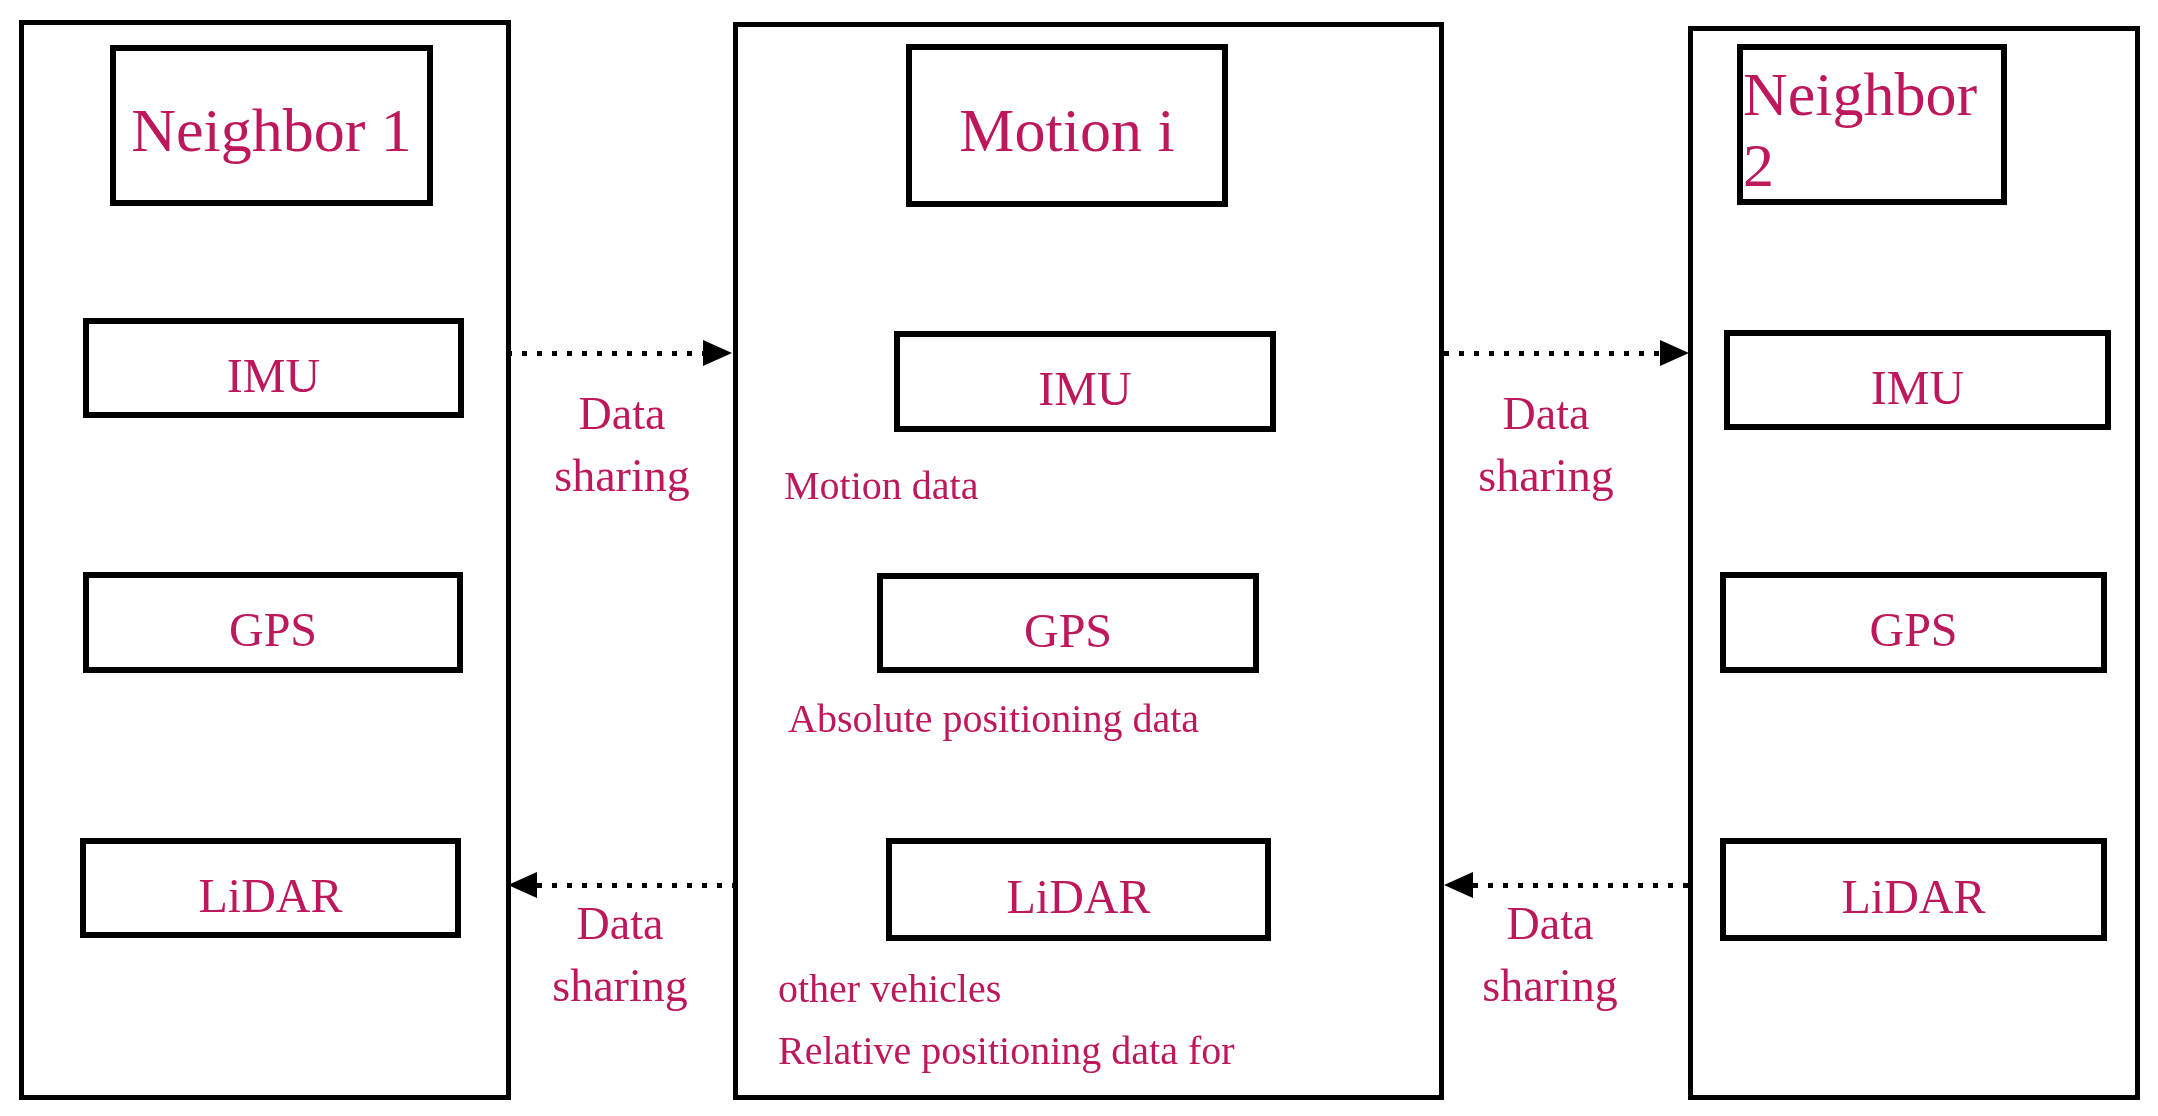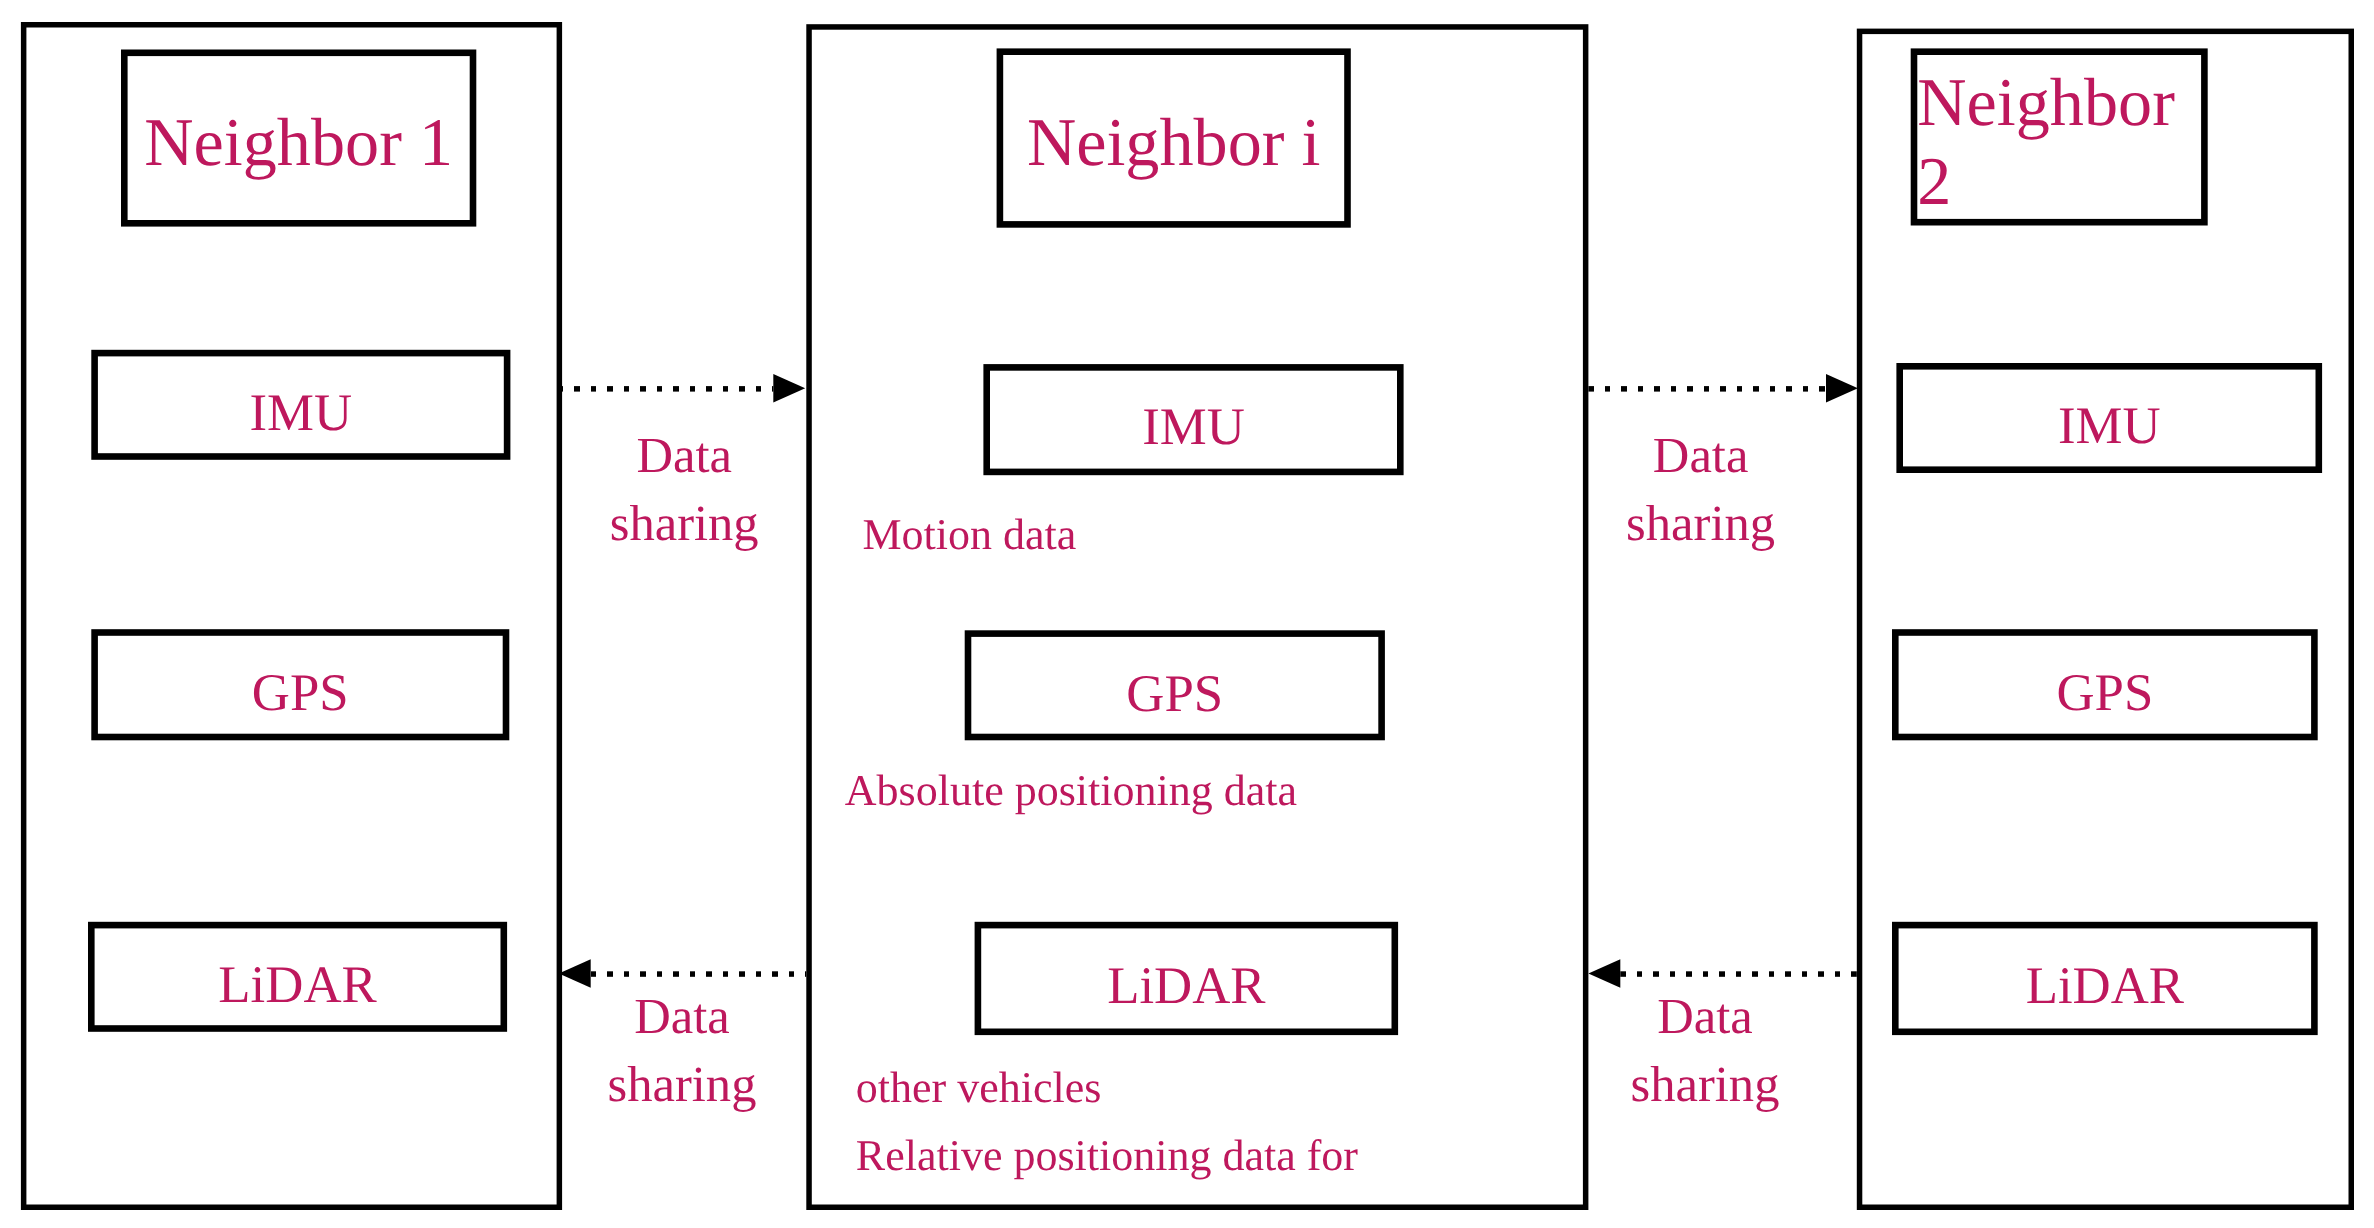--- a/index.html
+++ b/index.html
@@ -52,34 +52,34 @@
     <span>GPS</span>
   </div>
 
   <div class="abs sbox" style="left:80px;top:838px;width:381px;height:100px;">
     <span>LiDAR</span>
   </div>
 
   <div class="abs outer" style="left:733px;top:22px;width:711px;height:1078px;"></div>
 
   <div class="abs tbox" style="left:906px;top:44px;width:322px;height:163px;">
-    <span>Neighbor i</span>
+    <span>Motion i</span>
   </div>
 
   <div class="abs sbox" style="left:894px;top:331px;width:382px;height:101px;">
     <span>IMU</span>
   </div>
   <div class="abs note" style="left:784px;top:455px;width:600px;">
     <div>Motion data</div>
   </div>
 
   <div class="abs sbox" style="left:877px;top:573px;width:382px;height:100px;">
     <span>GPS</span>
   </div>
-  <div class="abs note" style="left:768px;top:688px;width:600px;">
+  <div class="abs note" style="left:788px;top:688px;width:600px;">
     <div>Absolute positioning data</div>
   </div>
 
   <div class="abs sbox" style="left:886px;top:838px;width:385px;height:103px;">
     <span>LiDAR</span>
   </div>
   <div class="abs note" style="left:778px;top:958px;width:600px;">
     <div>other vehicles</div>
     <div>Relative positioning data for</div>
   </div>

